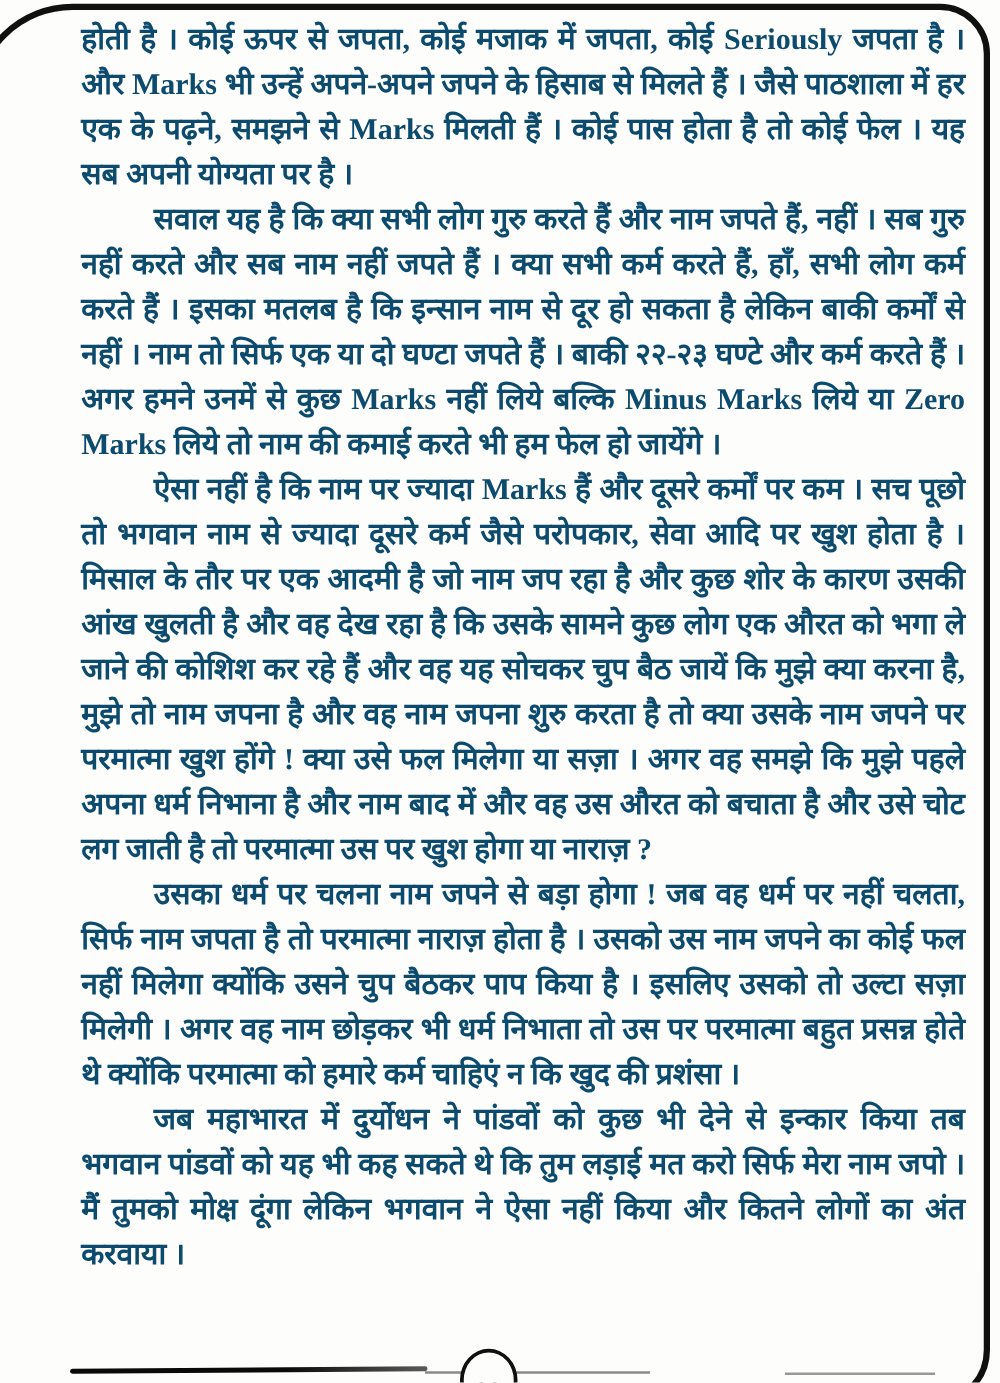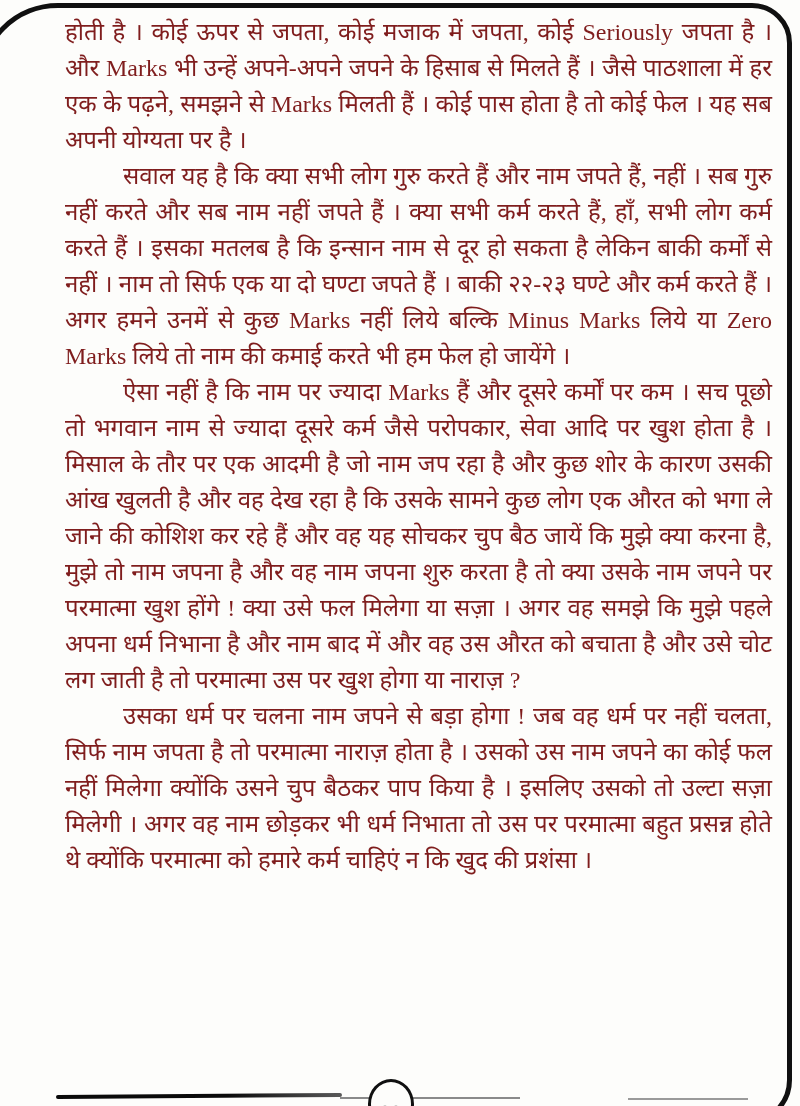--- a/index.html
+++ b/index.html
@@ -20,24 +20,24 @@
     box-sizing: border-box;
     border: 5px solid #101010;
     border-radius: 80px 40px 45px 45px;
     pointer-events: none;
   }
   .text-block {
     position: absolute;
     left: 65px;
     top: 14px;
     width: 707px;
-    color: #7f1d1d;
+    color: #0c4a6e;
     font-size: 24px;
     line-height: 36px;
-    font-weight: 400;
+    font-weight: 700;
     text-align: justify;
   }
   .text-block p {
     margin: 0;
     text-indent: 58px;
   }
   .text-block p.no-indent { text-indent: 0; }
   .footer-rule-left {
     position: absolute;
     left: 56px;
@@ -89,20 +89,21 @@
 </head>
 <body>
 
 <div class="page-frame"></div>
 
 <div class="text-block">
   <p class="no-indent">होती है । कोई ऊपर से जपता, कोई मजाक में जपता, कोई Seriously जपता है । और Marks भी उन्हें अपने-अपने जपने के हिसाब से मिलते हैं । जैसे पाठशाला में हर एक के पढ़ने, समझने से Marks मिलती हैं । कोई पास होता है तो कोई फेल । यह सब अपनी योग्यता पर है ।</p>
   <p>सवाल यह है कि क्या सभी लोग गुरु करते हैं और नाम जपते हैं, नहीं । सब गुरु नहीं करते और सब नाम नहीं जपते हैं । क्या सभी कर्म करते हैं, हाँ, सभी लोग कर्म करते हैं । इसका मतलब है कि इन्सान नाम से दूर हो सकता है लेकिन बाकी कर्मों से नहीं । नाम तो सिर्फ एक या दो घण्टा जपते हैं । बाकी २२-२३ घण्टे और कर्म करते हैं । अगर हमने उनमें से कुछ Marks नहीं लिये बल्कि Minus Marks लिये या Zero Marks लिये तो नाम की कमाई करते भी हम फेल हो जायेंगे ।</p>
   <p>ऐसा नहीं है कि नाम पर ज्यादा Marks हैं और दूसरे कर्मों पर कम । सच पूछो तो भगवान नाम से ज्यादा दूसरे कर्म जैसे परोपकार, सेवा आदि पर खुश होता है । मिसाल के तौर पर एक आदमी है जो नाम जप रहा है और कुछ शोर के कारण उसकी आंख खुलती है और वह देख रहा है कि उसके सामने कुछ लोग एक औरत को भगा ले जाने की कोशिश कर रहे हैं और वह यह सोचकर चुप बैठ जायें कि मुझे क्या करना है, मुझे तो नाम जपना है और वह नाम जपना शुरु करता है तो क्या उसके नाम जपने पर परमात्मा खुश होंगे ! क्या उसे फल मिलेगा या सज़ा । अगर वह समझे कि मुझे पहले अपना धर्म निभाना है और नाम बाद में और वह उस औरत को बचाता है और उसे चोट लग जाती है तो परमात्मा उस पर खुश होगा या नाराज़ ?</p>
   <p>उसका धर्म पर चलना नाम जपने से बड़ा होगा ! जब वह धर्म पर नहीं चलता, सिर्फ नाम जपता है तो परमात्मा नाराज़ होता है । उसको उस नाम जपने का कोई फल नहीं मिलेगा क्योंकि उसने चुप बैठकर पाप किया है । इसलिए उसको तो उल्टा सज़ा मिलेगी । अगर वह नाम छोड़कर भी धर्म निभाता तो उस पर परमात्मा बहुत प्रसन्न होते थे क्योंकि परमात्मा को हमारे कर्म चाहिएं न कि खुद की प्रशंसा ।</p>
+  <p>जब महाभारत में दुर्योधन ने पांडवों को कुछ भी देने से इन्कार किया तब भगवान पांडवों को यह भी कह सकते थे कि तुम लड़ाई मत करो सिर्फ मेरा नाम जपो । मैं तुमको मोक्ष दूंगा लेकिन भगवान ने ऐसा नहीं किया और कितने लोगों का अंत करवाया ।</p>
 </div>
 
 <div class="footer-rule-left"></div>
 <div class="footer-rule-left-thin"></div>
 <div class="page-number-badge">
   <span>११</span>
 </div>
 <div class="footer-rule-right"></div>
 
 </body></html>

